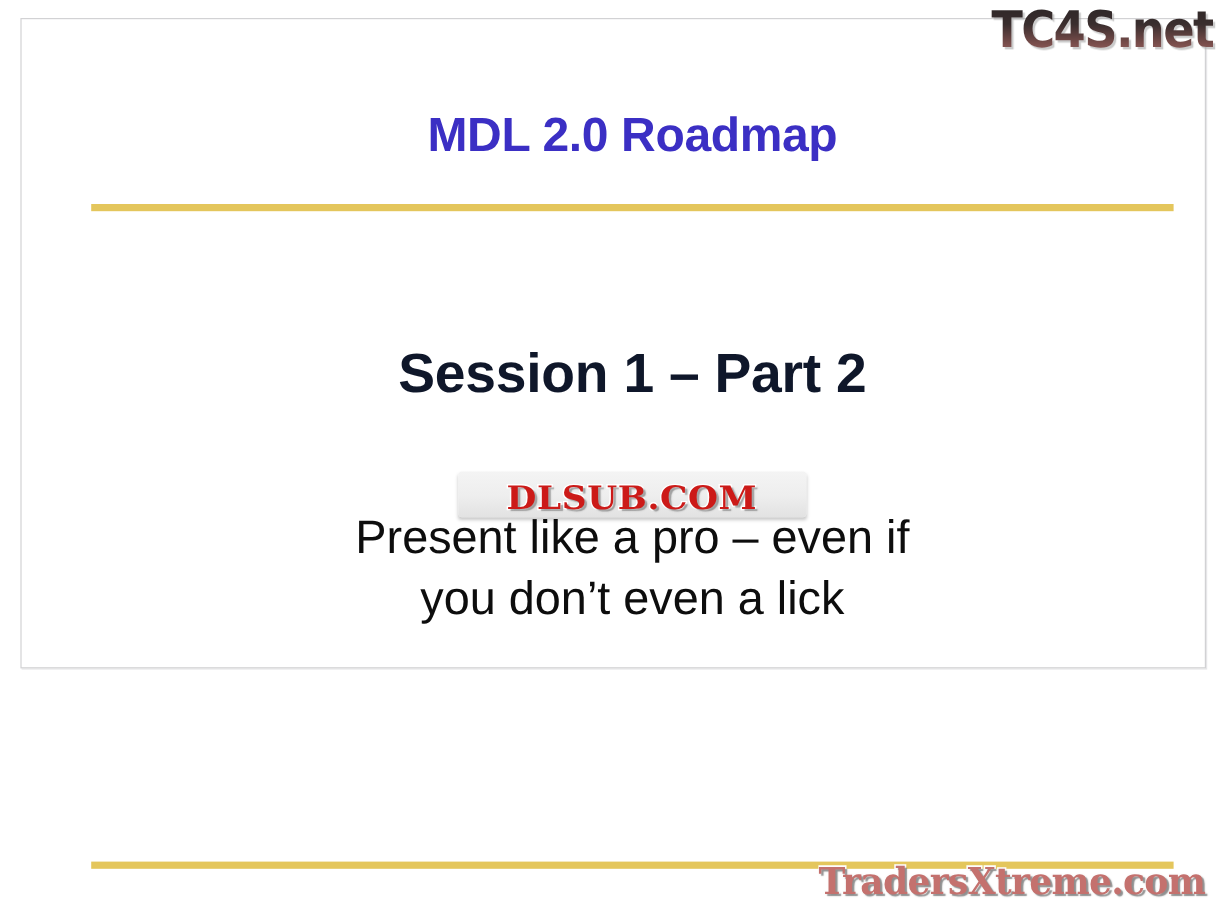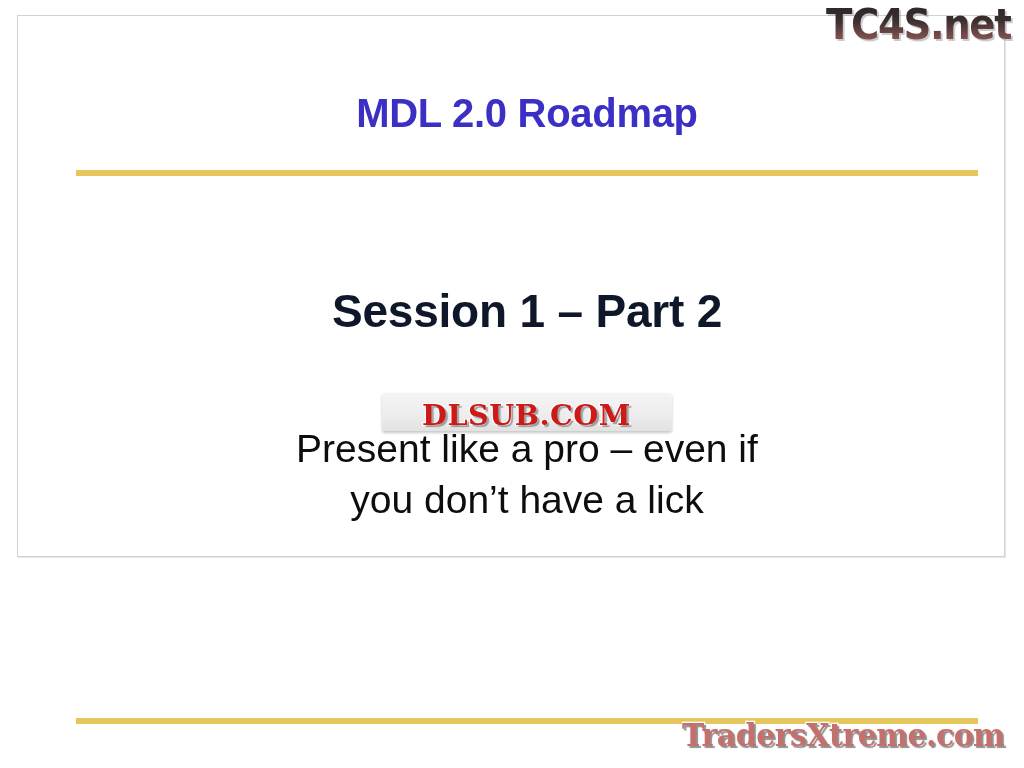--- a/index.html
+++ b/index.html
@@ -193,21 +193,21 @@
     <div id="slide-title">MDL 2.0 Roadmap</div>
 
     <div id="rule-top" class="gold-rule"></div>
 
     <div id="slide-body">
 
       <div id="session-heading">Session 1 – Part 2</div>
 
       <div id="body-paragraph">
         <span class="line">Present like a pro – even if</span>
-        <span class="line">you don’t have a lick</span>
+        <span class="line">you don’t even a lick</span>
       </div>
 
     </div>
 
     <div id="rule-bottom" class="gold-rule"></div>
 
   </div>
 
   <div id="watermark-dlsub">
     <span class="wm-text">DLSUB.COM</span>

